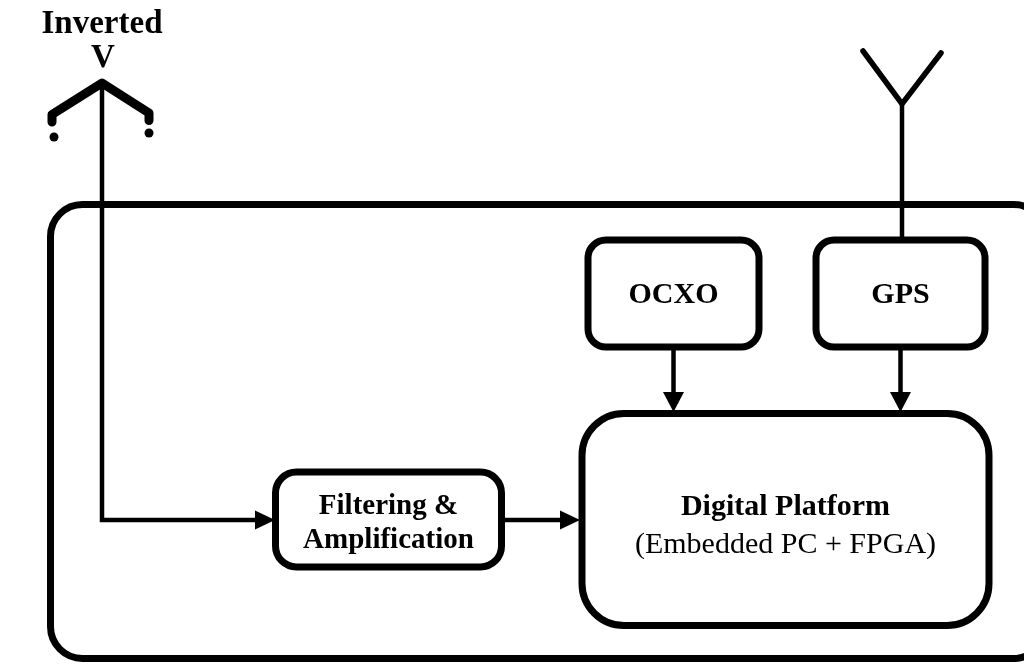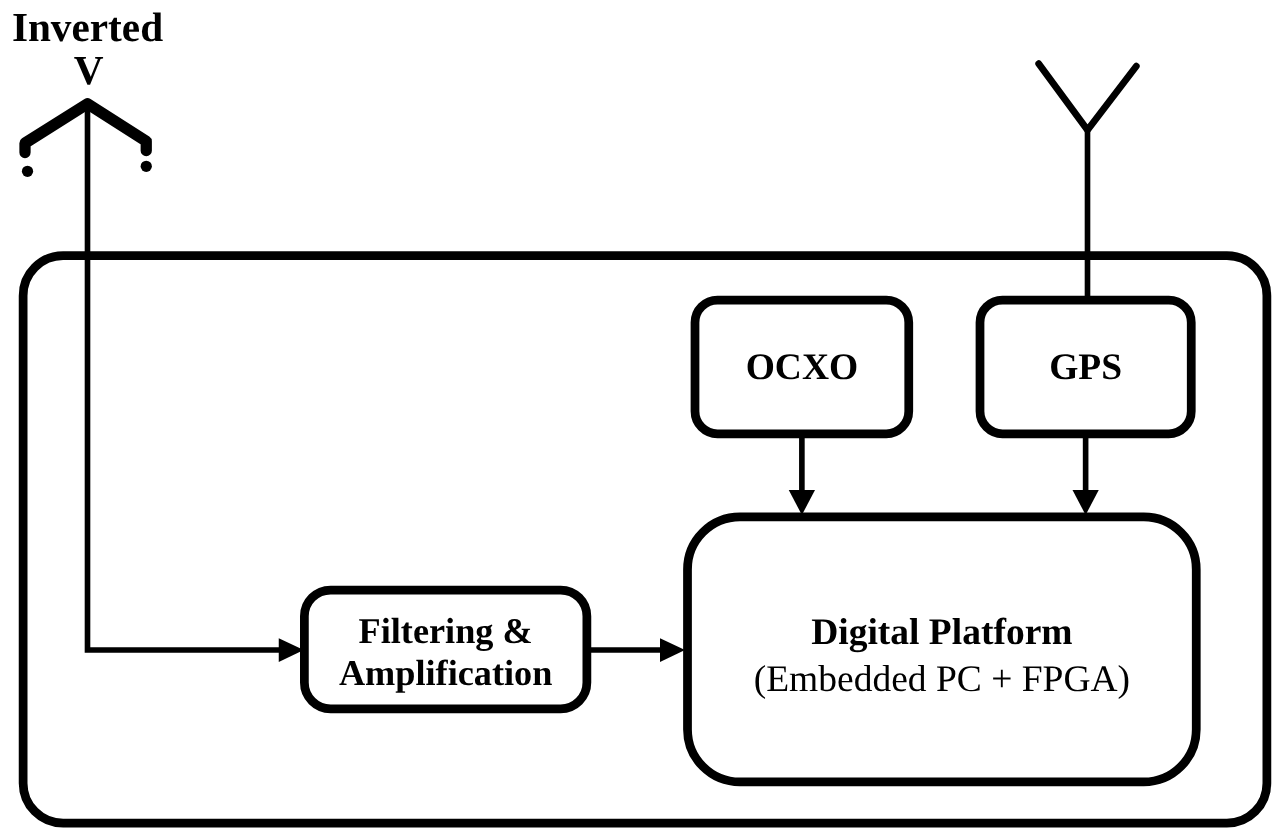--- a/index.html
+++ b/index.html
@@ -8,20 +8,21 @@
     width: 1024px;
     height: 670px;
     background: #ffffff;
     overflow: hidden;
   }
   .figure-wrap {
     position: relative;
     width: 976px;
     height: 670px;
     background: #ffffff;
+    margin-left: 32px;
   }
   svg {
     display: block;
   }
   .diagram-text {
     font-family: "Liberation Serif", "DejaVu Serif", serif;
     fill: #000000;
   }
   .bold { font-weight: bold; }
   .shape-stroke {

